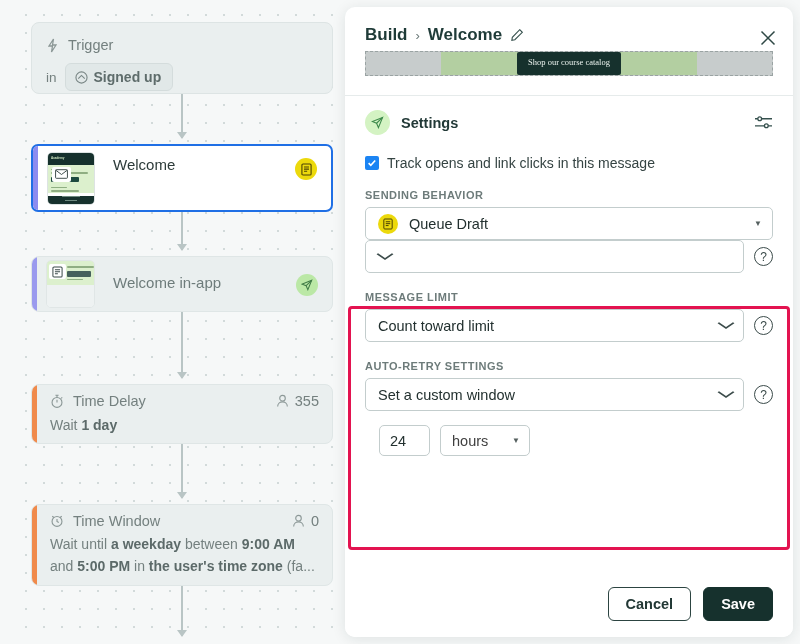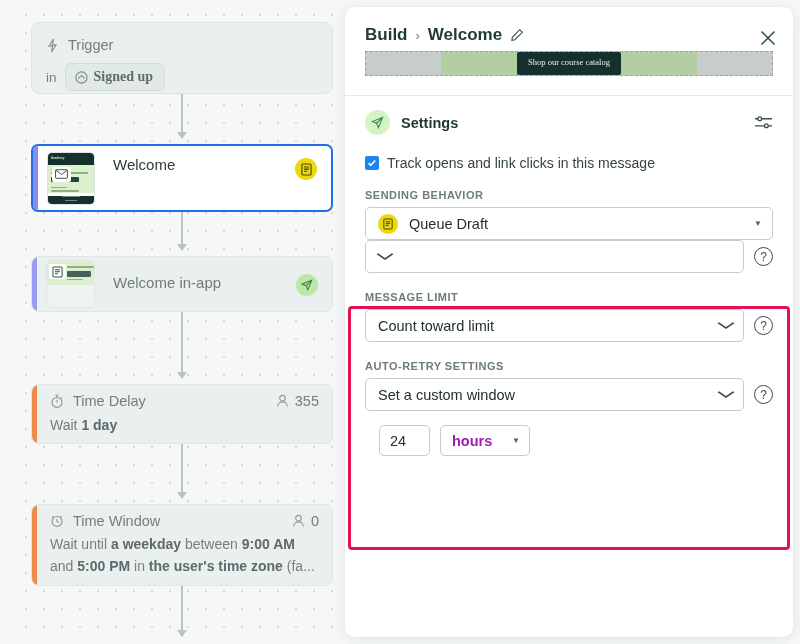--- a/index.html
+++ b/index.html
@@ -58,21 +58,21 @@
     border: 1px solid #dde4e4;
   }
   .trigger-row1 { display: flex; align-items: center; gap: 9px; height: 24px; }
   .trigger-row2 { display: flex; align-items: center; gap: 8px; margin-top: 6px; }
   .trigger-title { font-size: 14.5px; color: #74807f; }
   .trigger-in { font-size: 13.5px; color: #74807f; }
   .chip {
     display: inline-flex; align-items: center; gap: 6px;
     background: #e1e8e8; border: 1px solid #d4dcdc;
     border-radius: 6px; padding: 5px 11px 5px 9px;
-    font-size: 14px; font-weight: bold; color: #5e6c6b; font-family: Liberation Serif, serif;
+    font-size: 14px; font-weight: bold; color: #5e6c6b;
   }
 
   
   #node-welcome {
     top: 144px; height: 68px;
     background: #ffffff;
     border: 2px solid #1f6fe5;
     border-radius: 7px;
     display: flex; align-items: stretch;
   }
@@ -252,21 +252,21 @@
   .num-input {
     width: 51px; height: 31px; border: 1px solid #c3cdcd; border-radius: 5px;
     display: flex; align-items: center; padding: 0 10px;
     font-size: 14.5px; color: #22302f; background: #fff;
   }
   .unit-select {
     width: 90px; height: 31px; border: 1px solid #c3cdcd; border-radius: 5px;
     display: flex; align-items: center; padding: 0 9px 0 11px;
     background: #fff; cursor: pointer;
   }
-  .unit-select .sel-text { flex: 1; font-size: 14.5px; color: #a21caf; font-weight: bold; }
+  .unit-select .sel-text { flex: 1; font-size: 14.5px; color: #404040; }
 
   .panel-footer {
     position: absolute; left: 0; right: 0; bottom: 0;
     height: 66px; display: flex; align-items: center;
     justify-content: flex-end; gap: 12px; padding-right: 20px;
     background: #fff;
   }
   .btn {
     height: 34px; border-radius: 6px; font-size: 14.5px; font-weight: bold;
     display: flex; align-items: center; justify-content: center;
@@ -557,17 +557,21 @@
         <div class="retry-inputs">
           <div class="num-input">24</div>
           <div class="unit-select">
             <span class="sel-text">hours</span>
             <span class="caret-sm">▼</span>
           </div>
         </div>
       </div>
     </div>
 
+    <div class="panel-footer">
+      <div class="btn btn-cancel">Cancel</div>
+      <div class="btn btn-save">Save</div>
+    </div>
   </div>
 
   <div id="hl-box" class="highlight" style="border-color: rgb(227, 19, 80);"></div>
 
 </div>
 
 </body></html>

